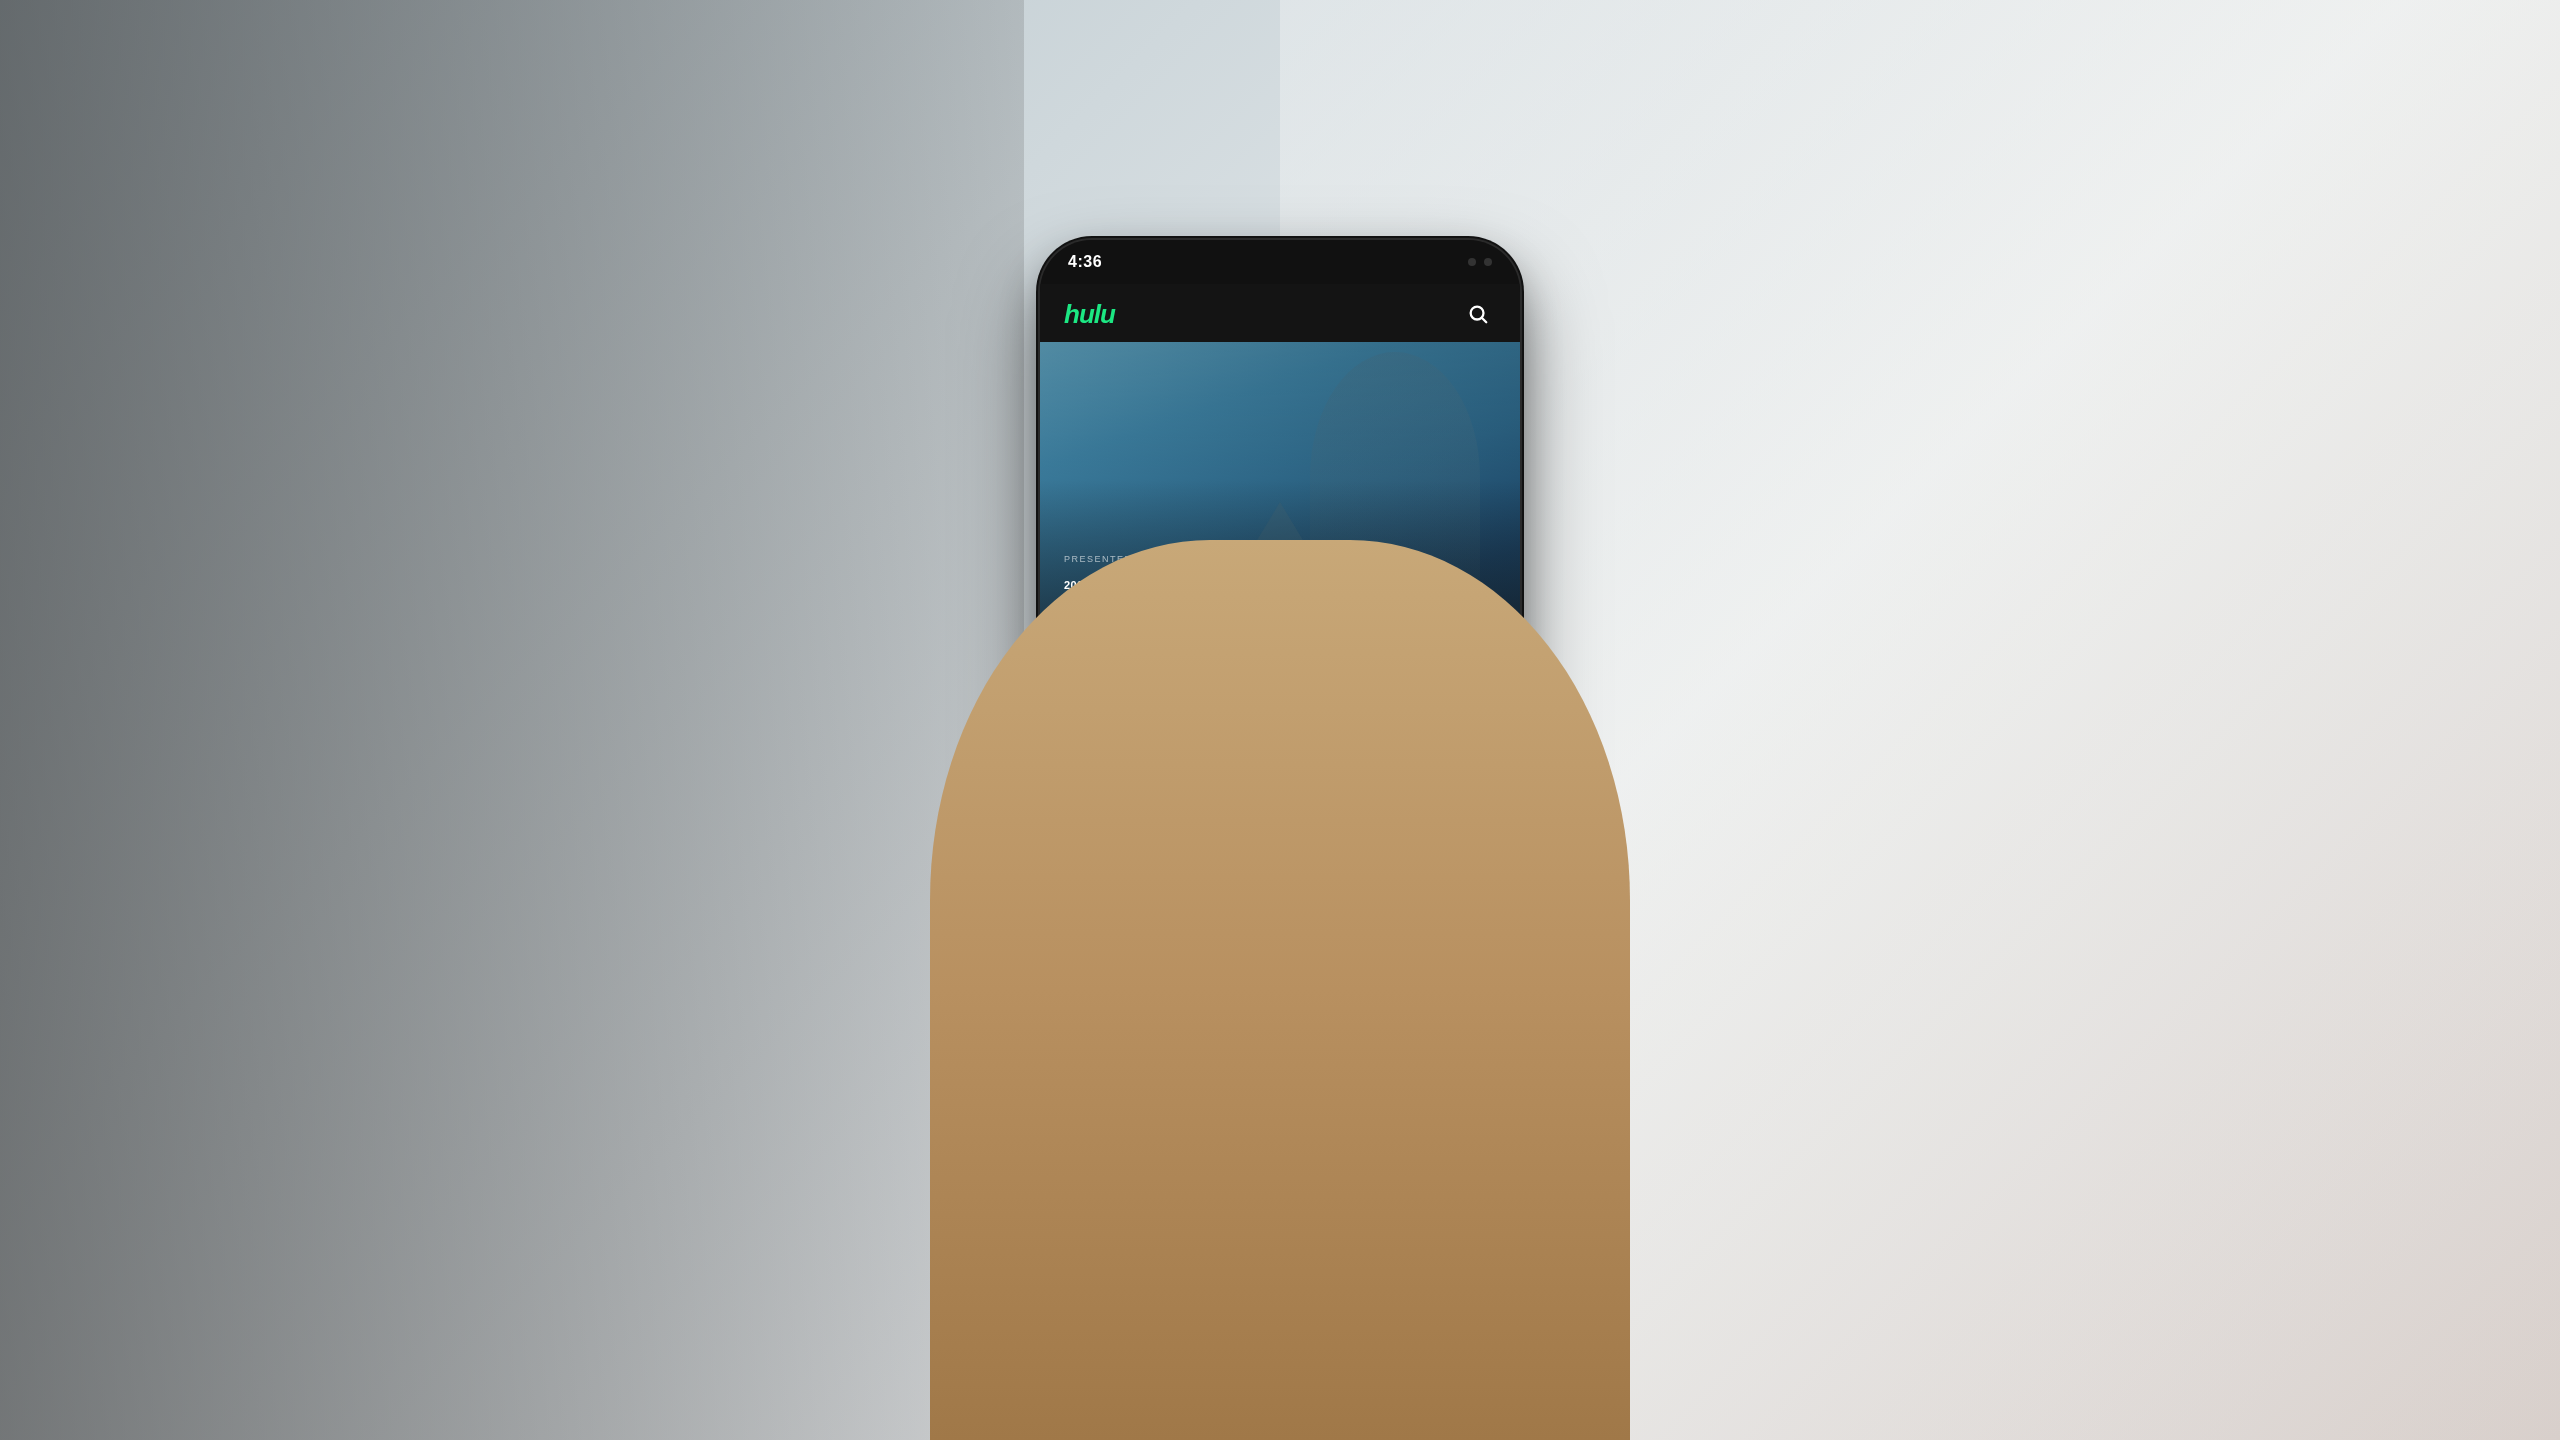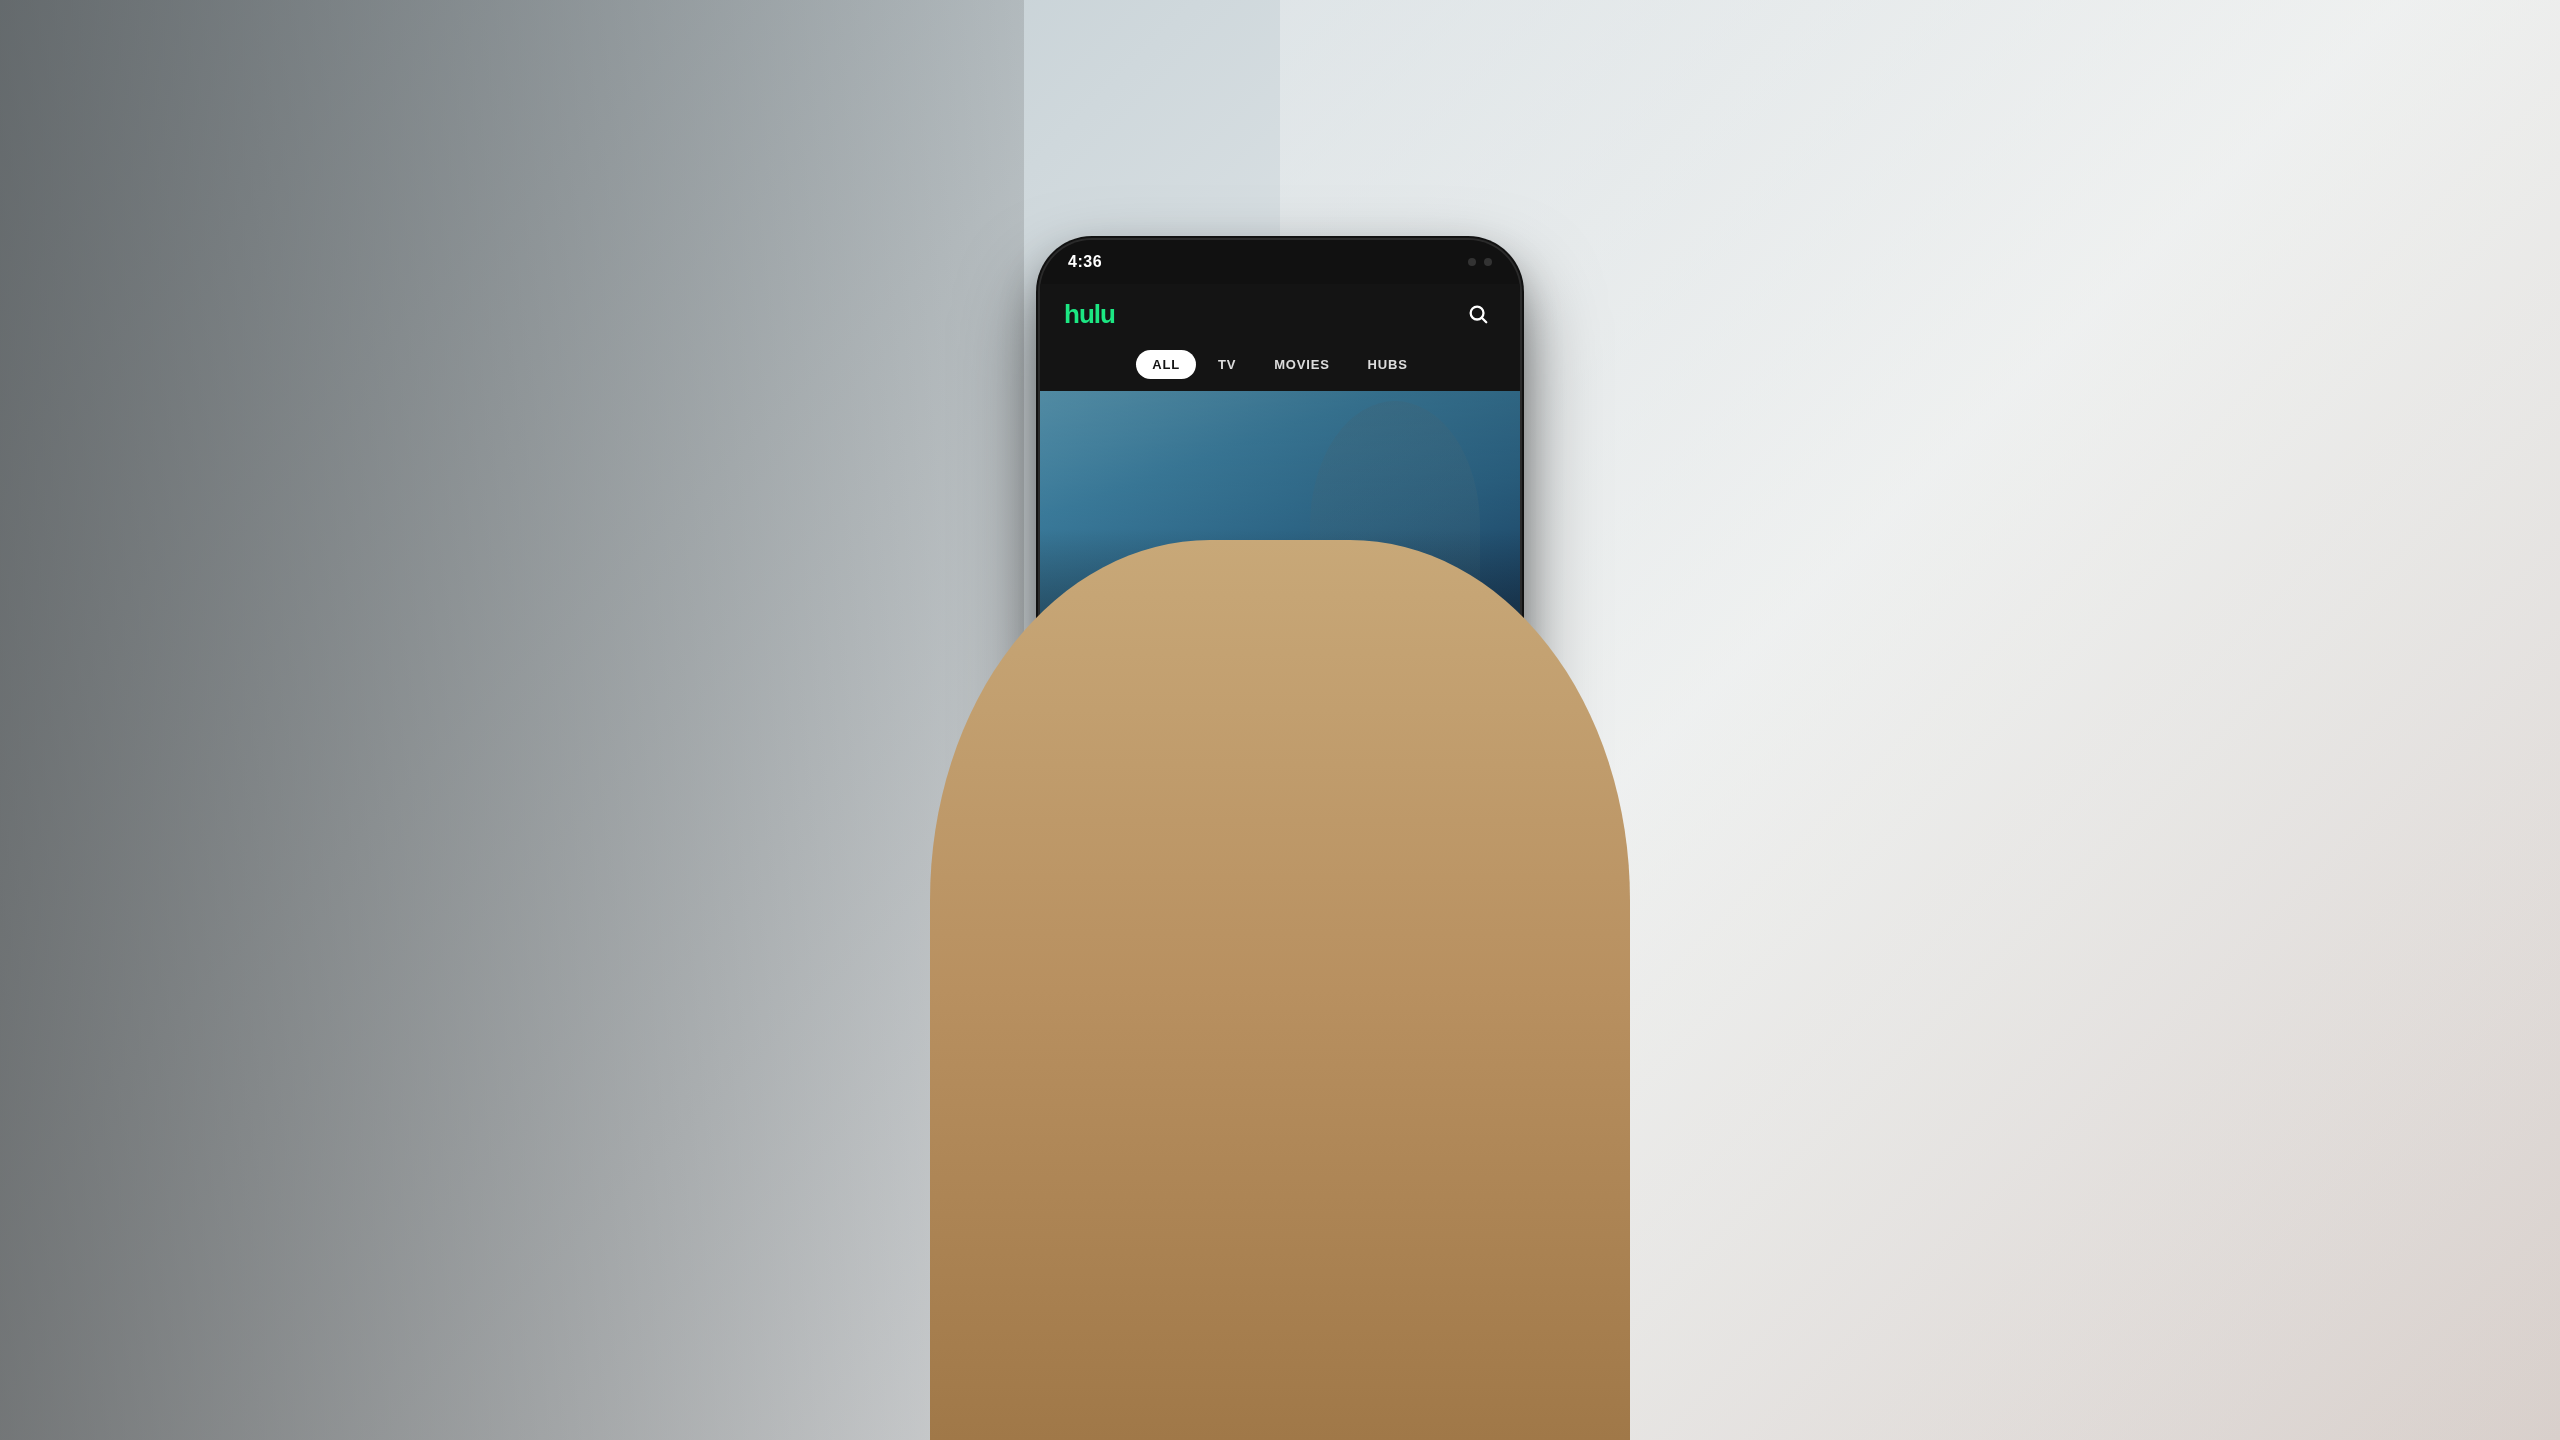--- a/index.html
+++ b/index.html
@@ -106,20 +106,21 @@
       justify-content: space-between;
       padding: 12px 24px 10px;
       background: #141414;
       z-index: 50;
     }
 
     .hulu-logo {
       color: #1CE783;
       font-size: 26px;
       font-weight: 900;
+      font-style: italic;
       letter-spacing: -1px;
     }
 
     .search-icon-btn {
       color: white;
       font-size: 22px;
       cursor: pointer;
       display: flex;
       align-items: center;
       justify-content: center;
@@ -491,26 +492,20 @@
       <div class="top-bar">
         <span class="hulu-logo">hulu</span>
         <div class="search-icon-btn">
           <svg width="22" height="22" viewBox="0 0 24 24" fill="none" stroke="white" stroke-width="2.5" stroke-linecap="round" stroke-linejoin="round">
             <circle cx="11" cy="11" r="7"></circle>
             <line x1="21" y1="21" x2="16.65" y2="16.65"></line>
           </svg>
         </div>
       </div>
 
-      <div class="nav-tabs">
-        <div class="nav-tab active">ALL</div>
-        <div class="nav-tab">TV</div>
-        <div class="nav-tab">MOVIES</div>
-        <div class="nav-tab">HUBS</div>
-      </div>
 
       <div class="hero">
         <div class="hero-bg">
 
           <div class="hero-mountains">
             <div class="mountain-1"></div>
             <div class="mountain-2"></div>
             <div class="mountain-3"></div>
           </div>
 

